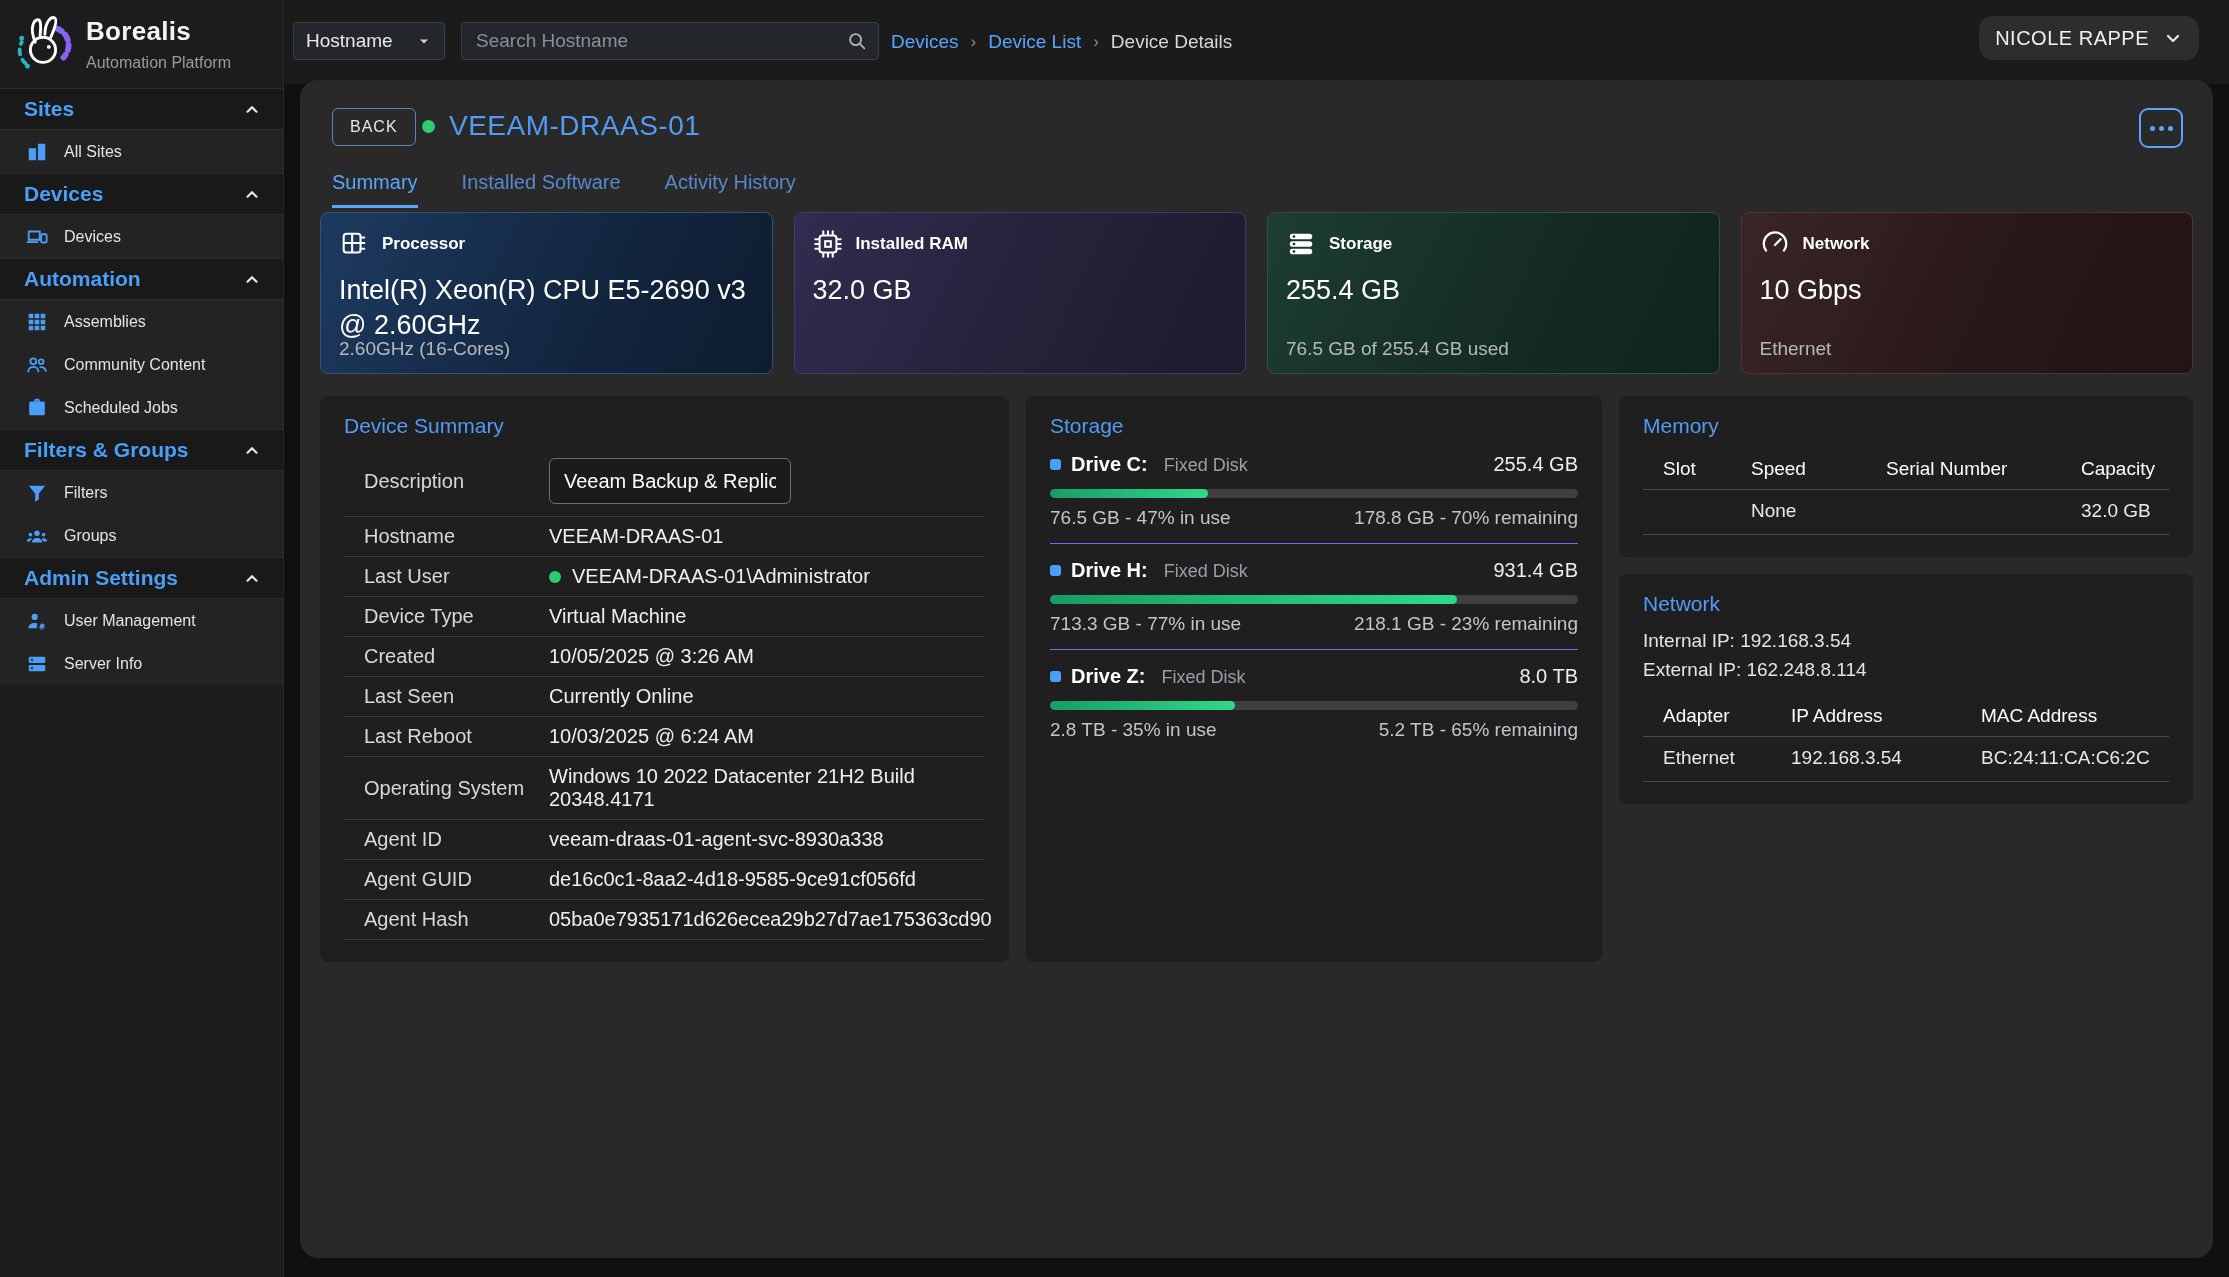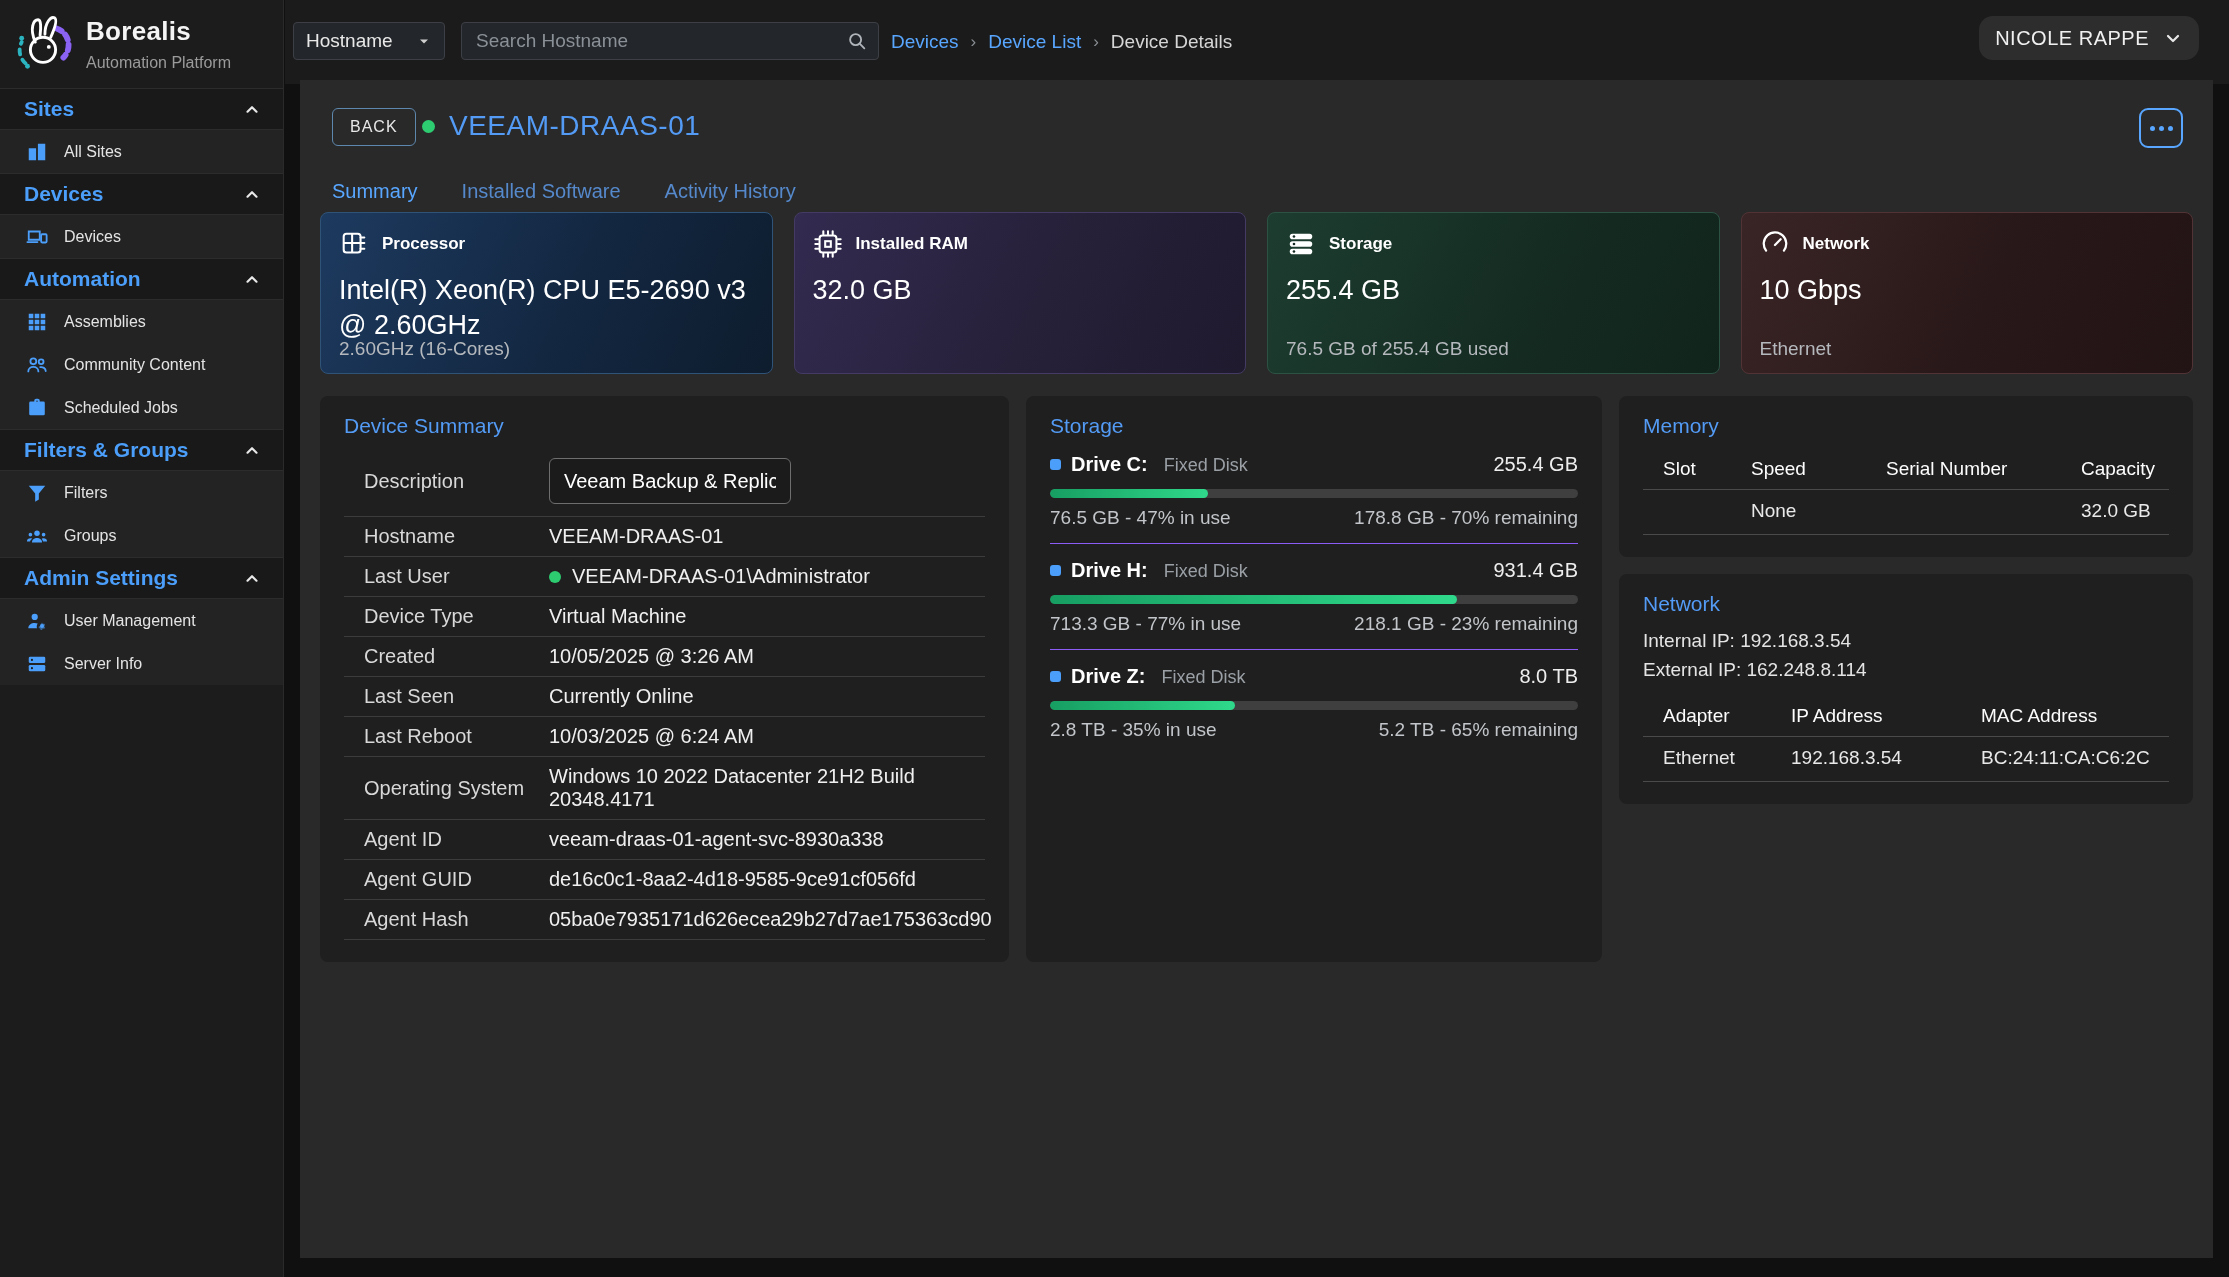--- a/index.html
+++ b/index.html
@@ -32,28 +32,28 @@
   .srch .mag { color:#aeb4ba; }
   .crumbs { position:absolute; left:606px; top:0; height:84px; display:flex; align-items:center; gap:12px; font-size:19px; }
   .crumb-link { color:#58a6ff; cursor:pointer; }
   .crumb-sep { color:#8a8f94; font-size:17px; }
   .crumb-cur { color:#d6d6d6; }
   .user-chip { position:absolute; right:30px; top:16px; height:44px; background:#2d2d2d; border-radius:14px; display:flex; align-items:center; gap:14px; padding:0 16px; cursor:pointer; }
   .user-chip .nm { font-size:20px; color:#f0f0f0; letter-spacing:.5px; }
   .user-chip .chev { color:#e8e8e8; }
 
   
-  .main { position:absolute; left:300px; top:80px; width:1913px; height:1178px; background:#292929; border-radius:0; }
+  .main { position:absolute; left:300px; top:80px; width:1913px; height:1178px; background:#292929; border-radius:18px; }
   .back-btn { position:absolute; left:32px; top:28px; padding:9px 17px; border:1px solid #5d87ad; border-radius:6px; background:transparent; color:#e8e8e8; font-size:16px; letter-spacing:1px; font-family:"Liberation Sans", sans-serif; cursor:pointer; }
   .dev-title { position:absolute; left:122px; top:30px; display:flex; align-items:center; gap:14px; }
   .dot { width:13px; height:13px; border-radius:50%; background:#2ecc71; flex:0 0 auto; }
   .dev-title .nm { font-size:28px; color:#539bf5; letter-spacing:.5px; }
   .more-btn { position:absolute; right:30px; top:28px; width:44px; height:40px; border:2px solid #58a6ff; border-radius:9px; background:transparent; display:flex; align-items:center; justify-content:center; gap:4px; cursor:pointer; }
   .more-btn i { width:5px; height:5px; border-radius:50%; background:#58a6ff; }
-  .tabs { position:absolute; left:32px; top:100px; display:flex; gap:44px; }
+  .tabs { position:absolute; left:32px; top:91px; display:flex; gap:44px; }
   .tab { font-size:20px; color:#5589cc; padding-bottom:11px; cursor:pointer; }
   .tab.active { color:#58a6ff; border-bottom:3px solid #58a6ff; }
 
   
   .cards { position:absolute; left:20px; right:20px; top:132px; height:162px; display:grid; grid-template-columns:repeat(4,1fr); gap:21px; }
   .card { border-radius:8px; padding:16px 18px; position:relative; overflow:hidden; }
   .card.cpu  { background:linear-gradient(115deg,#1d3a5f 0%,#132741 55%,#0e1d2e 100%); border:1px solid #2f5277; }
   .card.ram  { background:linear-gradient(115deg,#332b50 0%,#262039 55%,#1f1a2e 100%); border:1px solid #443a63; }
   .card.sto  { background:linear-gradient(115deg,#1d3d30 0%,#152c22 55%,#11241c 100%); border:1px solid #2c5244; }
   .card.net  { background:linear-gradient(115deg,#3a2526 0%,#291819 55%,#221314 100%); border:1px solid #523335; }

